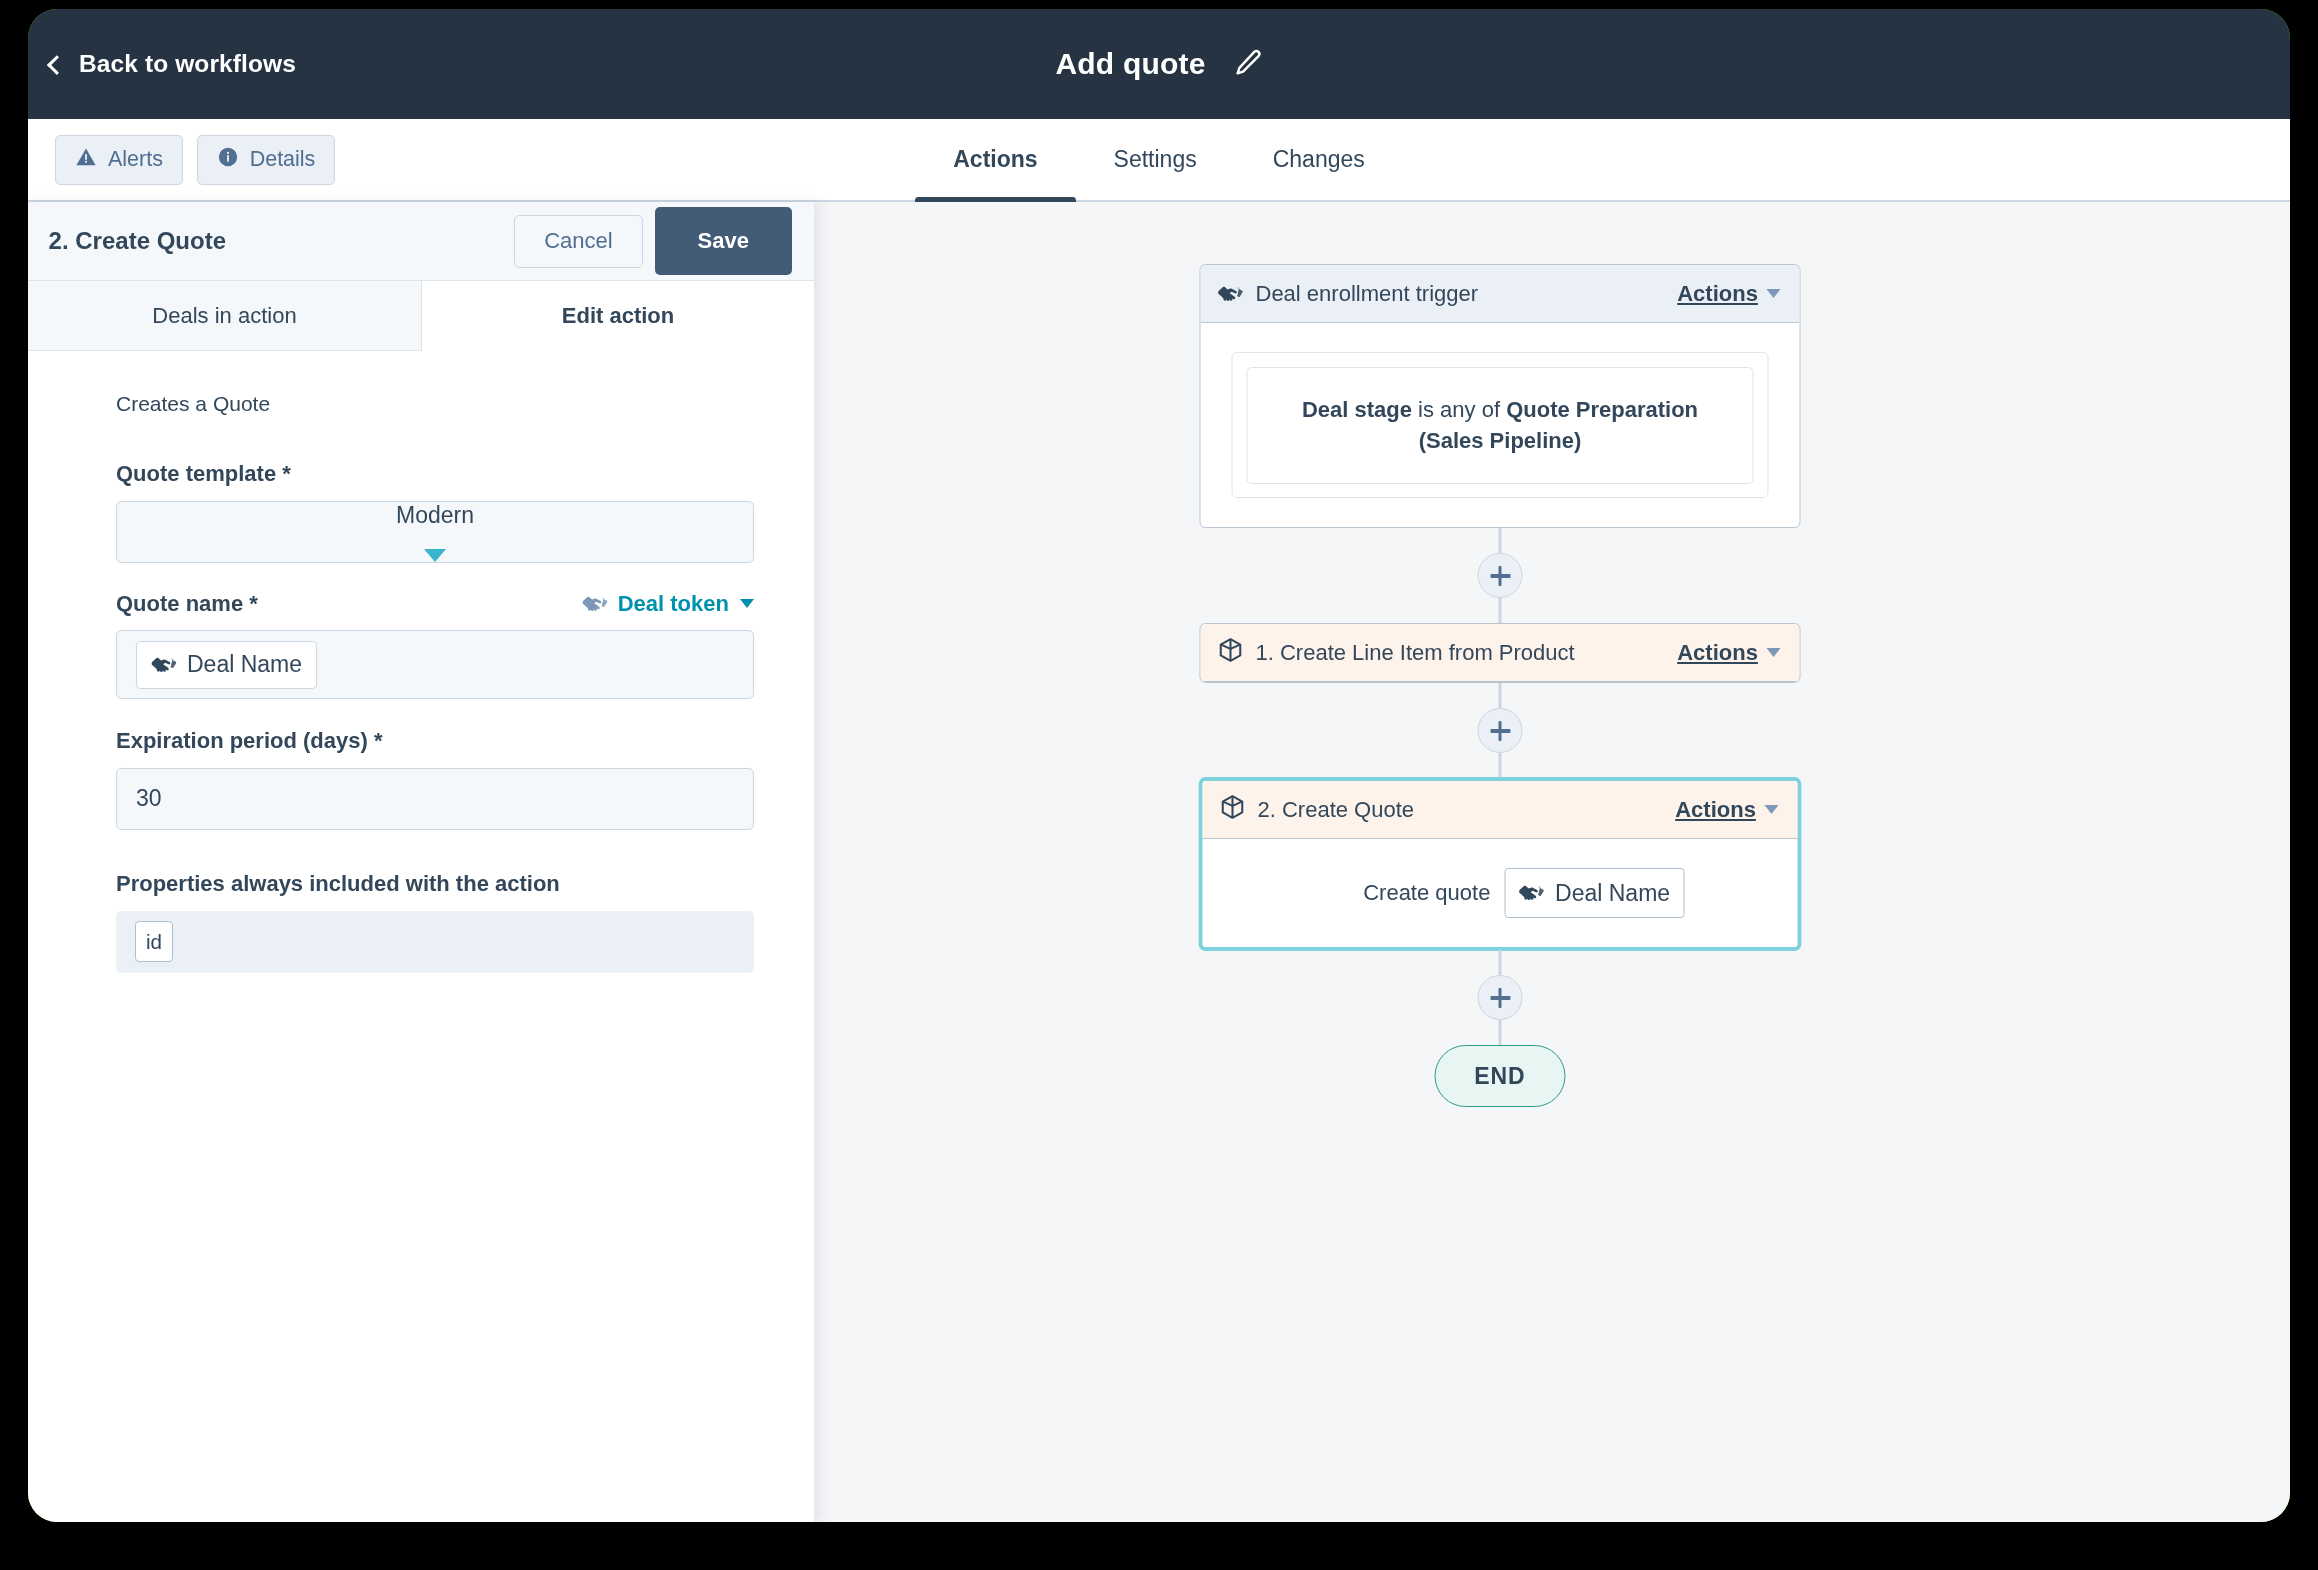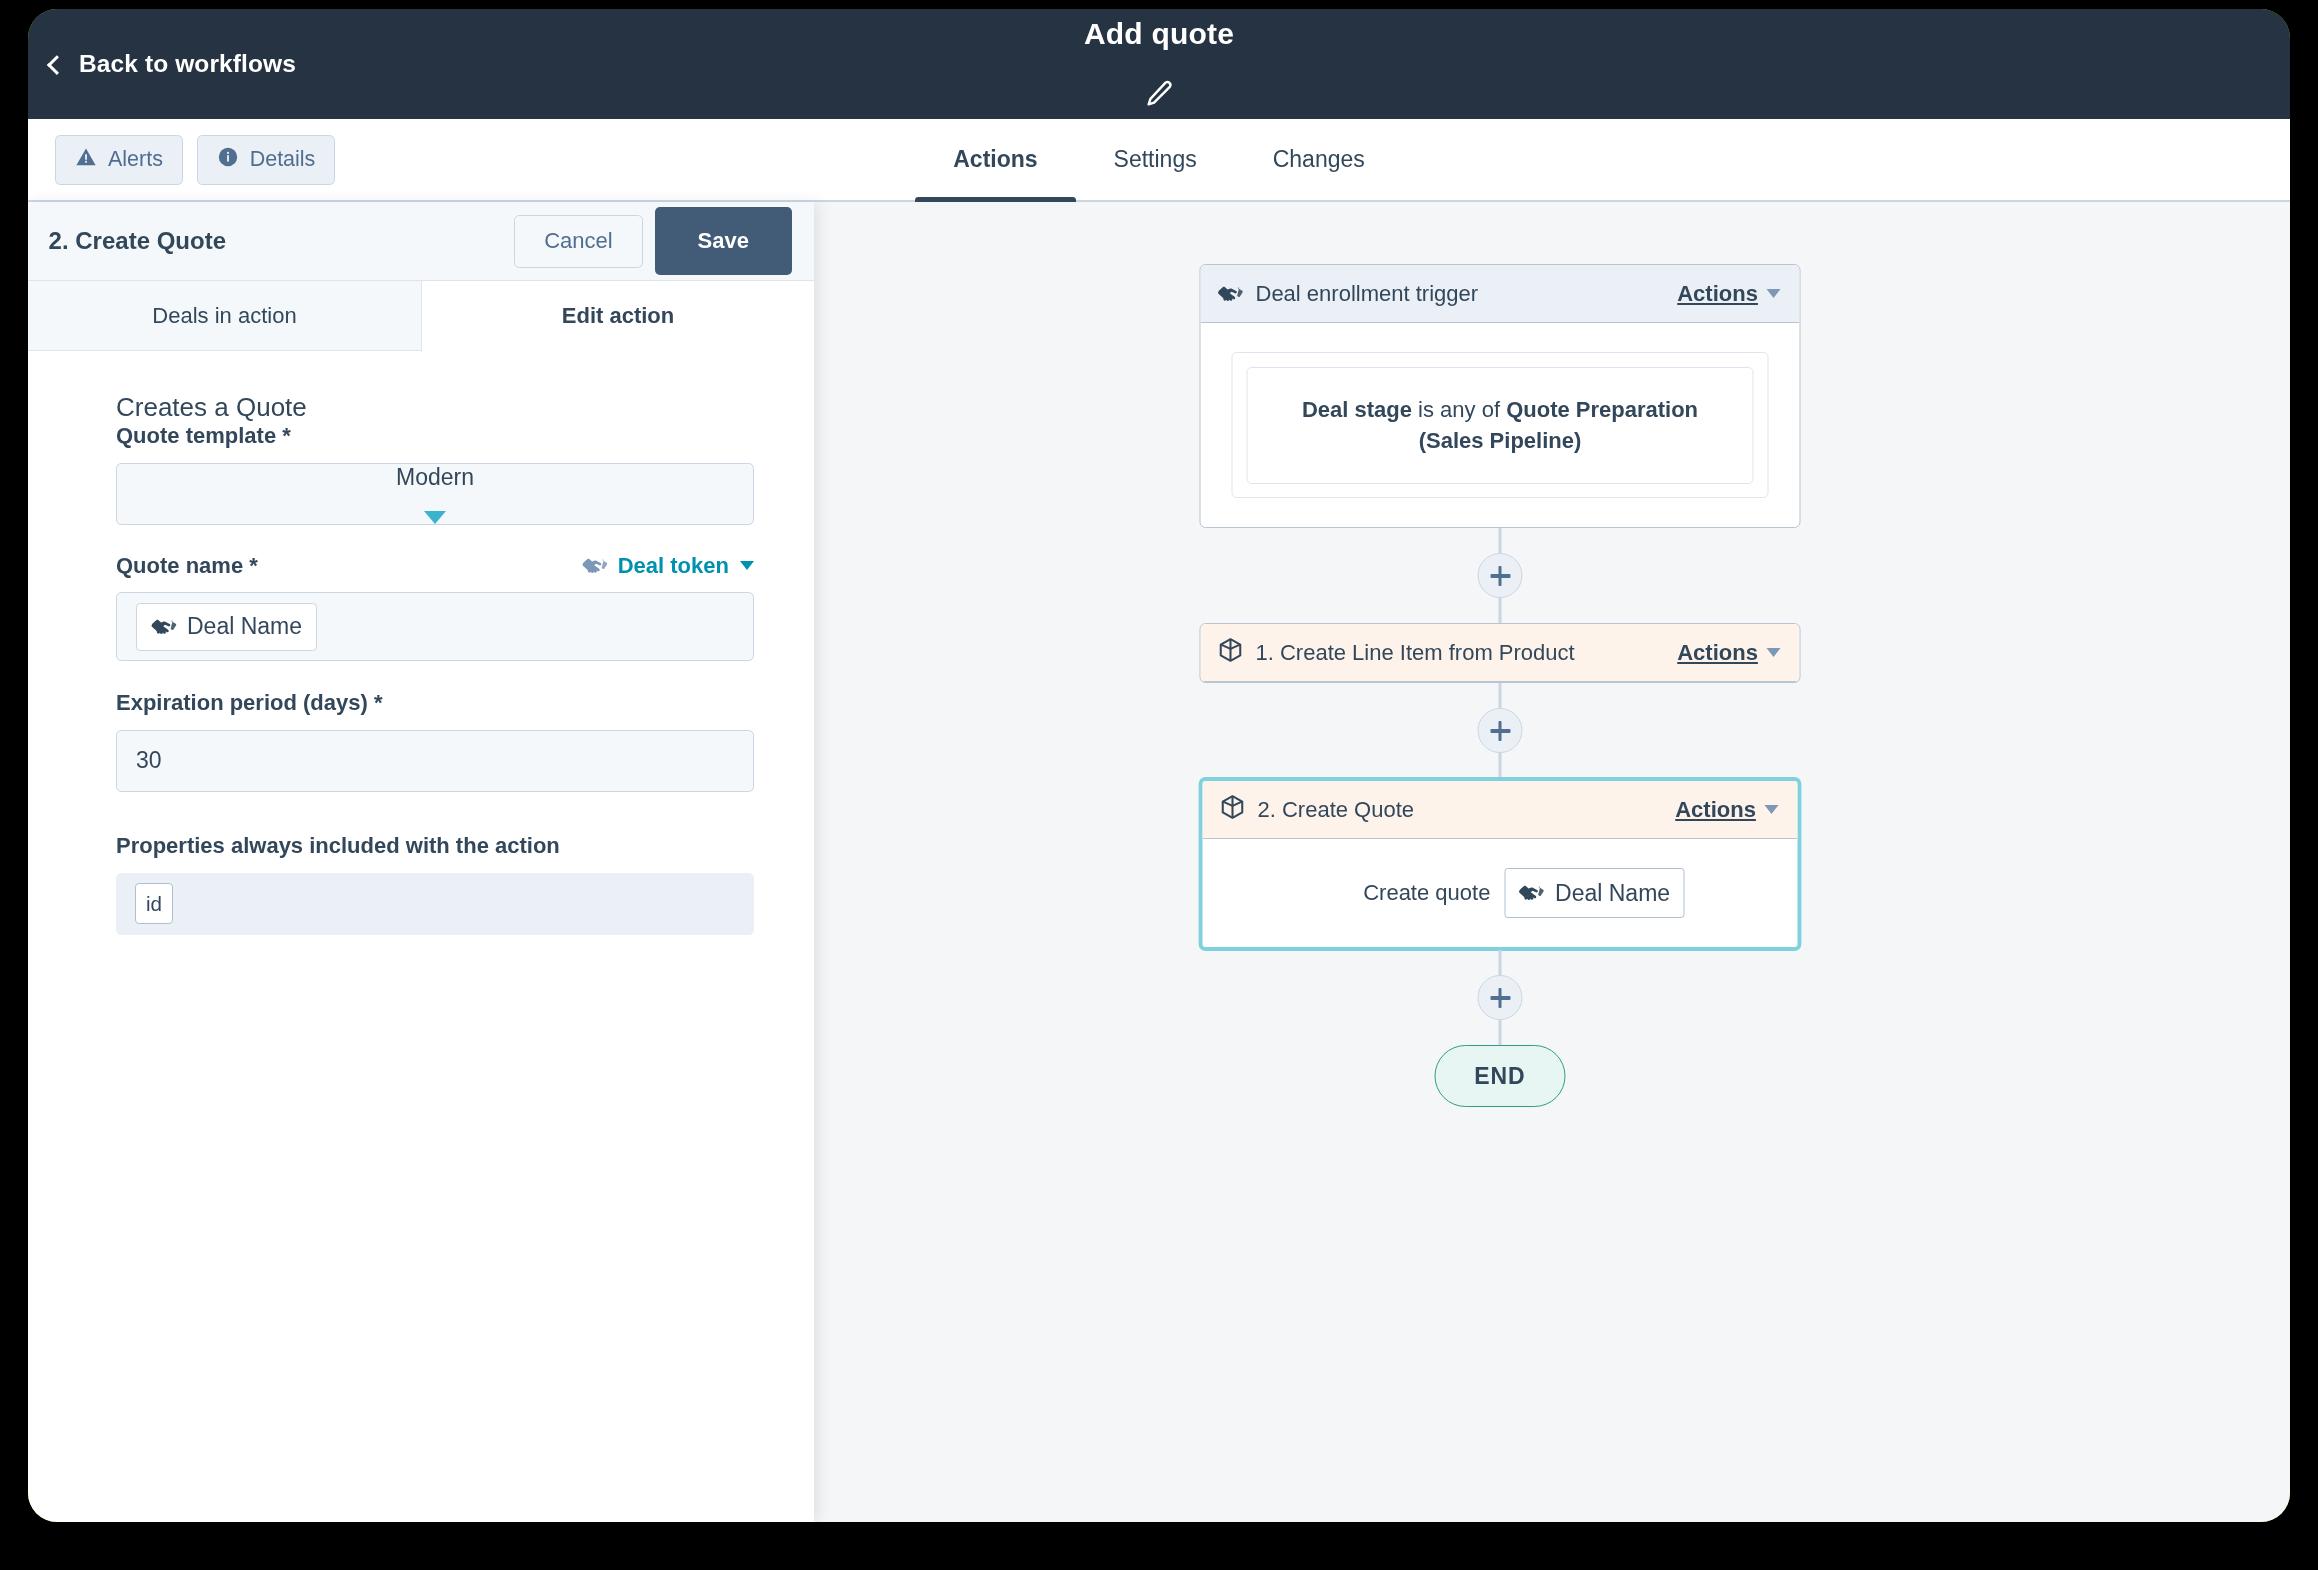--- a/index.html
+++ b/index.html
@@ -50,21 +50,20 @@
     transform: rotate(45deg);
     margin-right: 3.4px;
   }
   .topbar-title-wrap {
     position: absolute;
     left: 0; right: 0;
     display: flex;
     align-items: center;
     justify-content: center;
     gap: 28px;
-    flex-direction: column;
   }
   .topbar-title {
     color: #ffffff;
     font-size: 30px;
     font-weight: bold;
     letter-spacing: 0.2px;
   }
   .pencil-icon { display: block; }
 
   
@@ -209,22 +208,23 @@
   }
 
   .lp-content {
     padding: 41px 0 0 0;
     overflow: hidden;
     flex: 1 1 auto;
   }
   .lp-inner { padding: 0 60px 0 88px; }
 
   .desc {
-    font-size: 26px;
-    color: #33475b;
+    font-size: 21px;
+    color: #33475b;
+    margin-bottom: 45px;
   }
   .field-label {
     font-size: 22px;
     font-weight: bold;
     color: #33475b;
     margin-bottom: 13.7px;
   }
   .field-label-row {
     display: flex;
     align-items: center;

